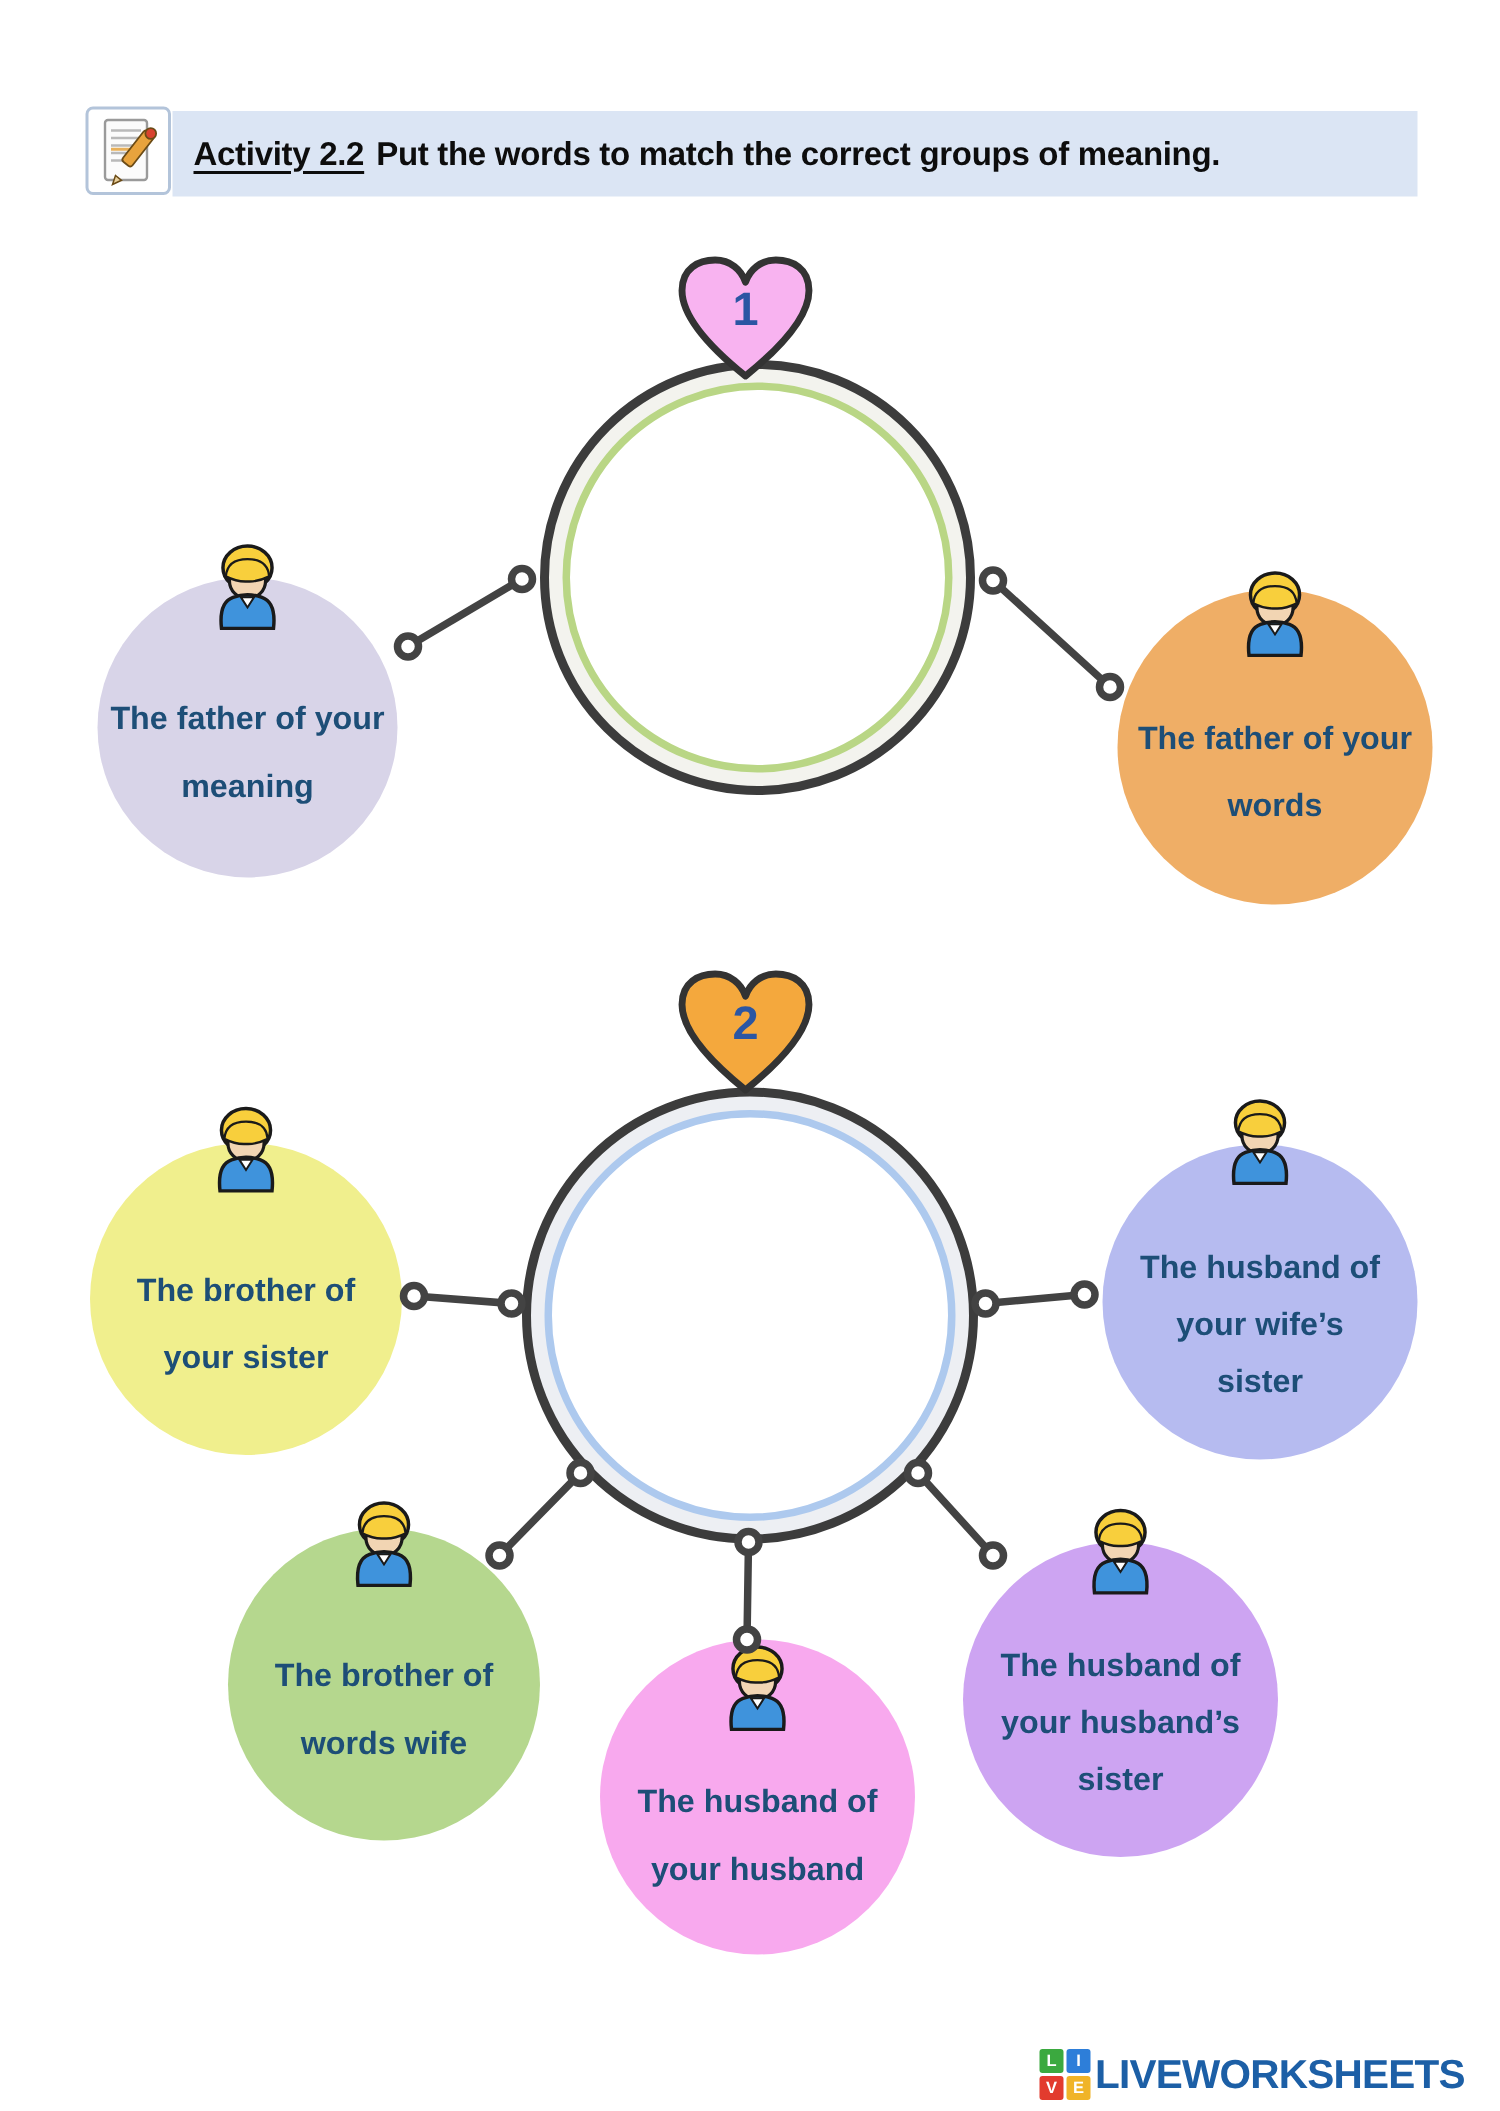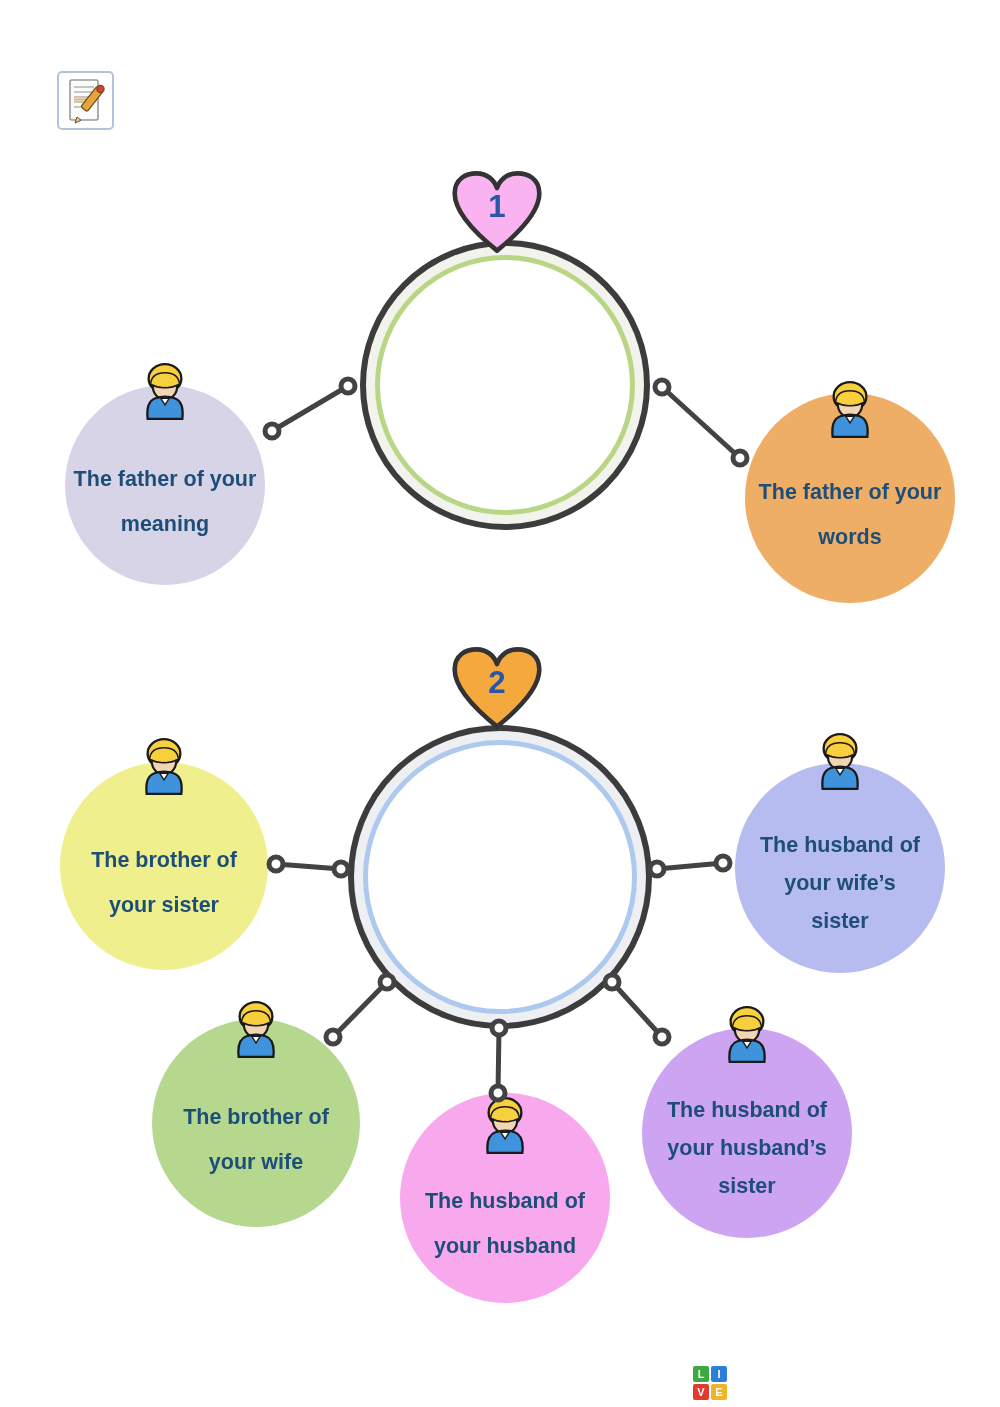--- a/index.html
+++ b/index.html
@@ -65,20 +65,25 @@
         <line x1="10" y1="30" x2="22" y2="30"></line>
       </g>
       <line x1="10" y1="22.5" x2="24" y2="22.5" stroke="#e8b05a" stroke-width="2"></line>
       <g>
         <rect x="24" y="9" width="8" height="26" rx="2" transform="rotate(38 28 22)" fill="#e8a33d" stroke="#6b4b16" stroke-width="1.2"></rect>
         <path d="M13 40 L11 46 L17 43.2 Z" fill="#e9cf9a" stroke="#6b4b16" stroke-width="1"></path>
         <circle cx="36.5" cy="12" r="3.6" fill="#d8432f" stroke="#6b4b16" stroke-width="1.2"></circle>
       </g>
     </svg>
   </div>
+  <div id="header-bar" style="background: rgb(219, 229, 244);">
+    <div class="htext">
+      <span class="hlabel">Activity 2.2</span><span>Put the words to match the correct groups of meaning.</span>
+    </div>
+  </div>
 
   <div class="bigcircle" style="left: 360px; top: 240px; width: 290px; height: 290px; background: rgb(243, 243, 238);">
     <div class="inner" style="border-color: rgb(185, 214, 133);"></div>
   </div>
 
   <svg class="heart" style="left:451px;top:170px;" width="92" height="84" viewBox="0 0 100 90">
     <path d="M50,87 C19,62 4,42 4,25 C4,9 16,3 28,3 C39,3 47,10 50,19 C53,10 61,3 72,3 C84,3 96,9 96,25 C96,42 81,62 50,87 Z" stroke="#333333" stroke-width="5" stroke-linejoin="round" fill="#f8b3f0"></path>
     <text x="50" y="50" text-anchor="middle" class="heart-num">1</text>
   </svg>
 
@@ -128,21 +133,21 @@
       <span>your wife’s</span>
       <span>sister</span>
     </div>
   </div>
   <div class="bubble" style="left: 152px; top: 1019px; width: 208px; height: 208px; background: rgb(181, 215, 142);">
     <svg class="person" style="top:-20px;" width="52" height="60">
         <use href="#person"></use>
       </svg>
     <div class="btext two">
       <span>The brother of</span>
-      <span>your wife</span>
+      <span>words wife</span>
     </div>
   </div>
   <div class="bubble" style="left: 400px; top: 1093px; width: 210px; height: 210px; background: rgb(248, 169, 238);">
     <svg class="person" style="top:2px;" width="52" height="60">
         <use href="#person"></use>
       </svg>
     <div class="btext two" style="padding-top:52px;">
       <span>The husband of</span>
       <span>your husband</span>
     </div>
@@ -186,15 +191,16 @@
     </g>
   </svg>
 
   <div id="logo">
     <div id="logo-grid">
       <div class="lg-sq" style="background: rgb(59, 169, 63);">L</div>
       <div class="lg-sq" style="background: rgb(45, 126, 217);">I</div>
       <div class="lg-sq" style="background: rgb(226, 59, 46);">V</div>
       <div class="lg-sq" style="background: rgb(240, 180, 40);">E</div>
     </div>
+    <div id="logo-text" style="color: rgb(28, 95, 166);">LIVEWORKSHEETS</div>
   </div>
 
 </div>
 
 </body></html>

